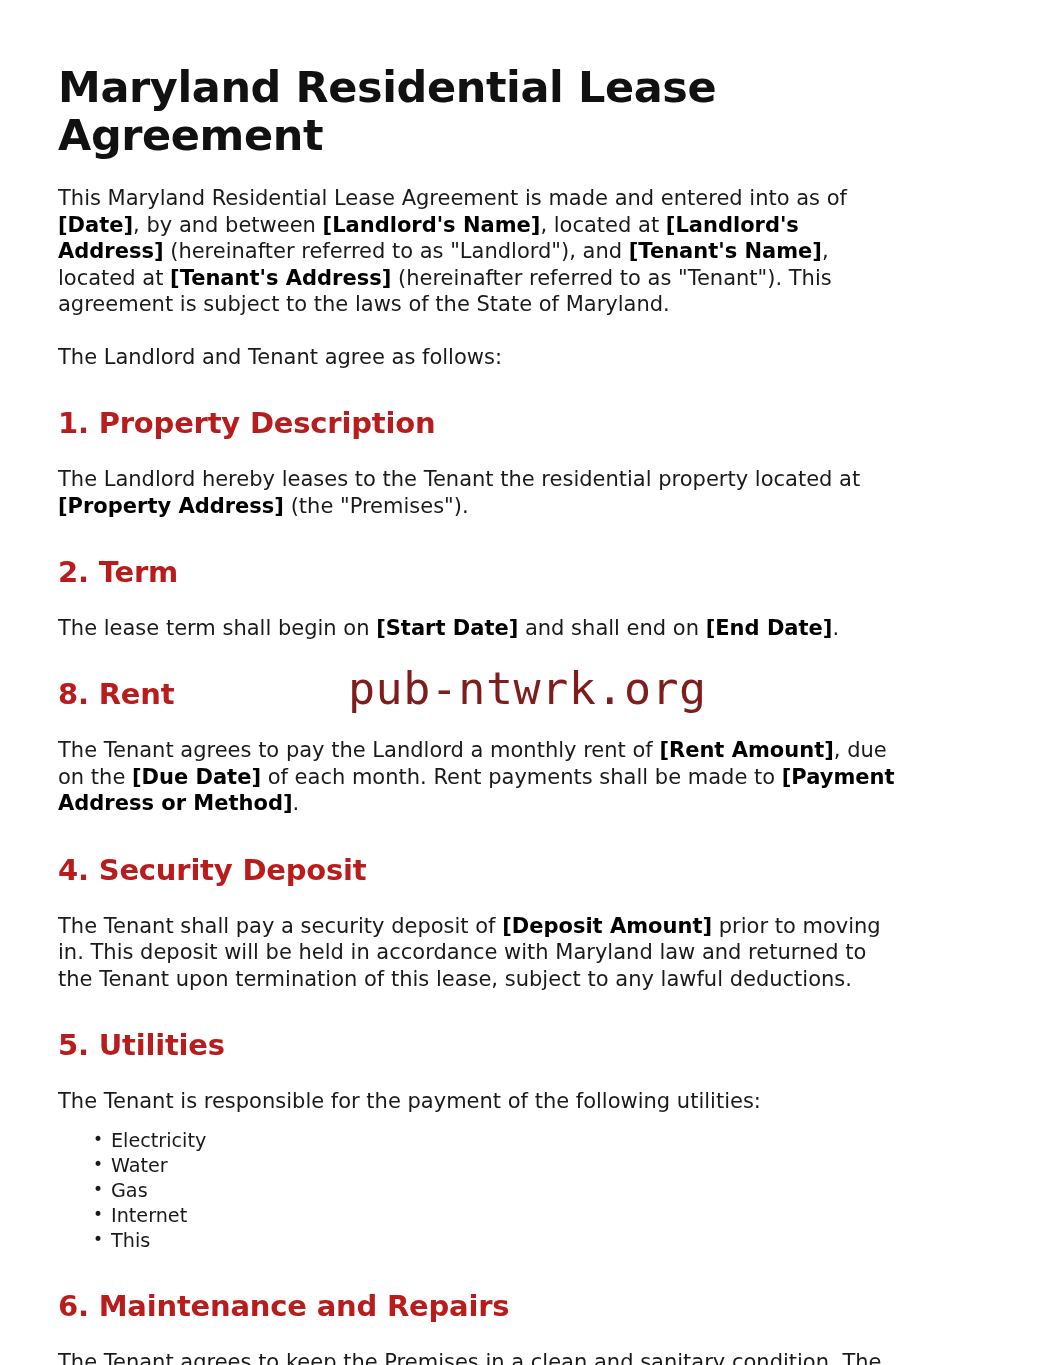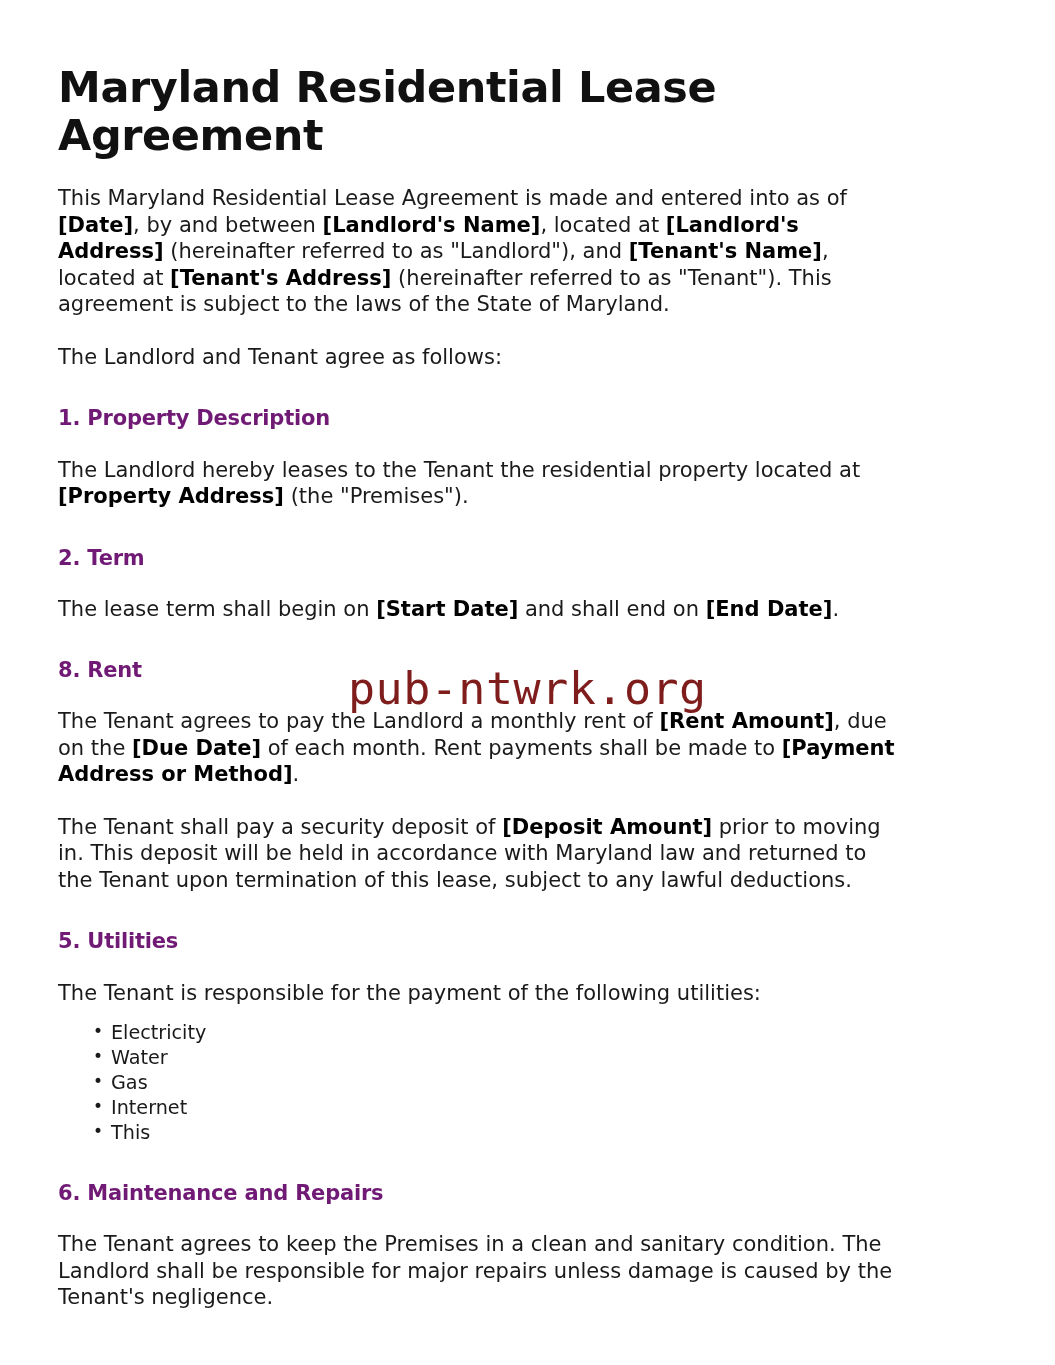--- a/index.html
+++ b/index.html
@@ -34,26 +34,26 @@
   }
   .para {
     font-size: 21px;
     line-height: 26.5px;
     margin: 0;
     padding-top: 26px;
     color: #1a1a1a;
     max-width: 942px;
   }
   .section-heading {
-    font-size: 21px;
+    font-size: 29px;
     font-weight: bold;
     line-height: 1.2;
     margin: 0;
     padding-top: 36px;
-    color: #701a75;
+    color: #b91c1c;
     letter-spacing: -0.2px;
   }
   .section-heading + .para {
     padding-top: 25px;
   }
   b, strong {
     font-weight: bold;
     color: #000000;
   }
   ul.util-list {
@@ -103,20 +103,21 @@
 
   <h2 class="section-heading">1. Property Description</h2>
   <p class="para"><span>The Landlord hereby leases to the Tenant the residential property located at </span><b>[Property Address]</b><span> (the "Premises").</span></p>
 
   <h2 class="section-heading">2. Term</h2>
   <p class="para"><span>The lease term shall begin on </span><b>[Start Date]</b><span> and shall end on </span><b>[End Date]</b><span>.</span></p>
 
   <h2 class="section-heading">8. Rent</h2>
   <p class="para"><span>The Tenant agrees to pay the Landlord a monthly rent of </span><b>[Rent Amount]</b><span>, due on the </span><b>[Due Date]</b><span> of each month. Rent payments shall be made to </span><b>[Payment Address or Method]</b><span>.</span></p>
 
+  <h2 class="section-heading">4. Security Deposit</h2>
   <p class="para"><span>The Tenant shall pay a security deposit of </span><b>[Deposit Amount]</b><span> prior to moving in. This deposit will be held in accordance with Maryland law and returned to the Tenant upon termination of this lease, subject to any lawful deductions.</span></p>
 
   <h2 class="section-heading">5. Utilities</h2>
   <p class="para">The Tenant is responsible for the payment of the following utilities:</p>
   <ul class="util-list">
     <li>Electricity</li>
     <li>Water</li>
     <li>Gas</li>
     <li>Internet</li>
     <li>This</li>

